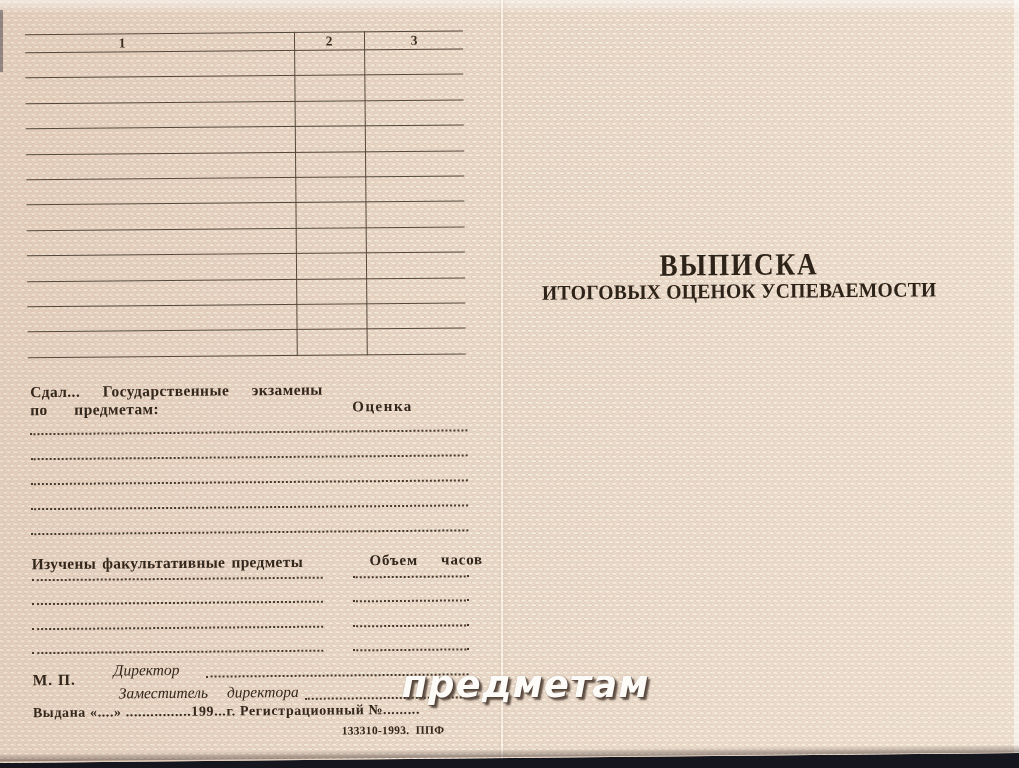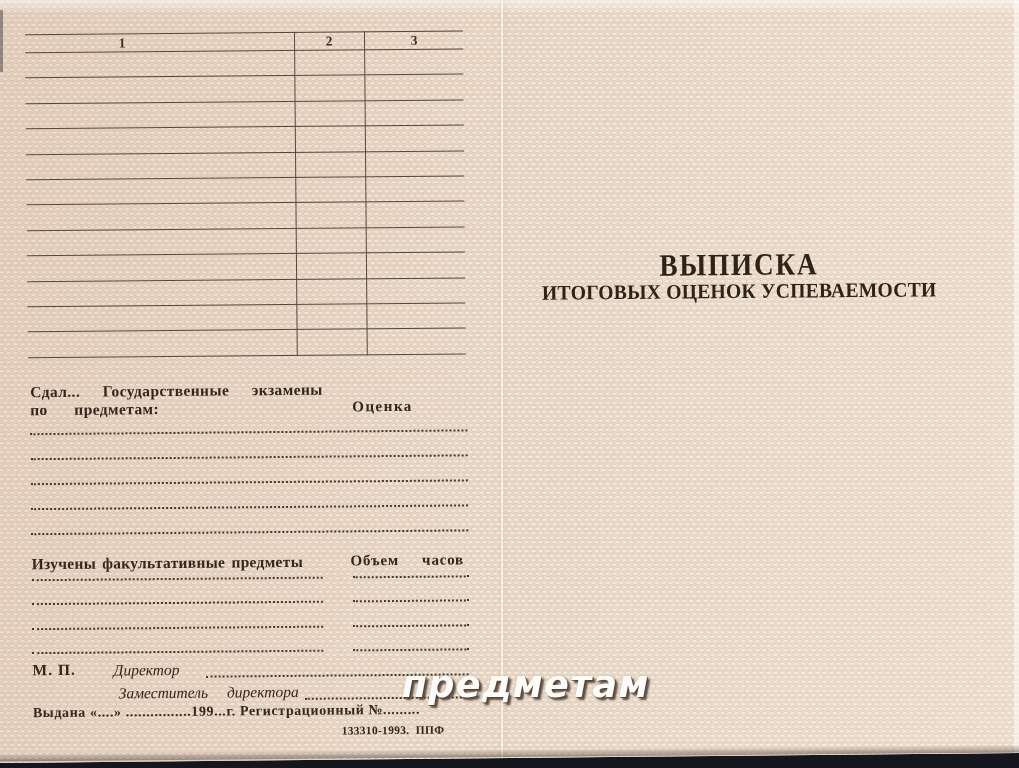--- a/index.html
+++ b/index.html
@@ -46,21 +46,21 @@
   }
 
   
   .content {
     position:absolute; inset:0;
     transform:rotate(-0.5deg);
     transform-origin:510px 380px;
     color:#33261b;
   }
   .txt { position:absolute; white-space:pre; }
-  .b   { font-weight:bold; }
+  .b   { font-weight:bold;margin-top:10px; }
   .i   { font-style:italic; }
 
   
   .grades-table { position:absolute; left:28px; top:30px; width:438px; height:325px; }
   .gt-header {
     position:relative; height:19px; box-sizing:border-box;
     border-top:1.5px solid #54463a; border-bottom:1.5px solid #54463a;
     font-size:13.5px; font-weight:bold; color:#3a2d20;
   }
   .gt-h { position:absolute; top:1px; transform:translateX(-50%); }
@@ -74,21 +74,21 @@
   .exam-dot      { left:30px;  width:437px; }
   .elective-dot-l{ left:30px;  width:291px; }
   .elective-dot-r{ left:351px; width:116px; }
   .sig-dots { position:absolute; height:0; border-bottom:2px dotted #46392c; }
 
   
   .exam-line1 { left:30px;  top:379px; font-size:15.5px; font-weight:bold; word-spacing:7px; letter-spacing:0.4px; }
   .exam-line2 { left:30px;  top:397px; font-size:15.5px; font-weight:bold; word-spacing:9px; letter-spacing:0.4px; }
   .grade-label{ left:352px; top:397px; font-size:15px;   font-weight:bold; letter-spacing:1.5px; }
   .electives-heading { left:30px;  top:551px; font-size:15.5px; font-weight:bold; letter-spacing:0.3px; word-spacing:2px; }
-  .hours-label       { left:349px; top:551px; font-size:15px;   font-weight:bold; letter-spacing:0.8px; word-spacing:7px; }
+  .hours-label       { left:368px; top:551px; font-size:15px;   font-weight:bold; letter-spacing:0.8px; word-spacing:7px; }
   .seal-label    { left:30px;  top:657px; font-size:15.5px; font-weight:bold; letter-spacing:1px; }
   .director-label{ left:111px; top:658px; font-size:15.5px; }
   .deputy-label  { left:116px; top:681px; font-size:15.5px; word-spacing:15px; }
   .director-dots { left:203px; width:263px; top:673px; }
   .deputy-dots   { left:302px; width:161px; top:696px; }
   .issued-line { left:30px; top:701px; font-size:14px; font-weight:bold; letter-spacing:0.6px; }
   .form-code   { left:310px; top:723px; width:160px; text-align:center; font-size:11.5px; font-weight:bold; letter-spacing:0.3px; }
 
   
   .doc-title {

